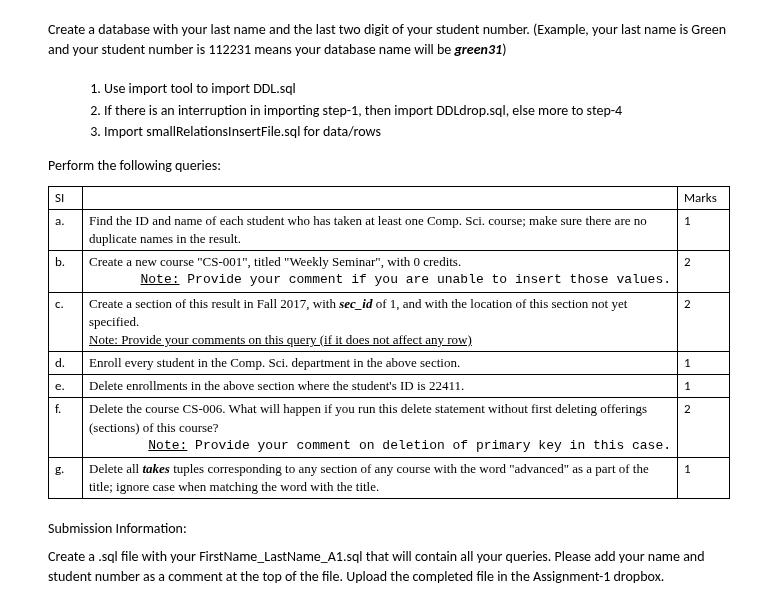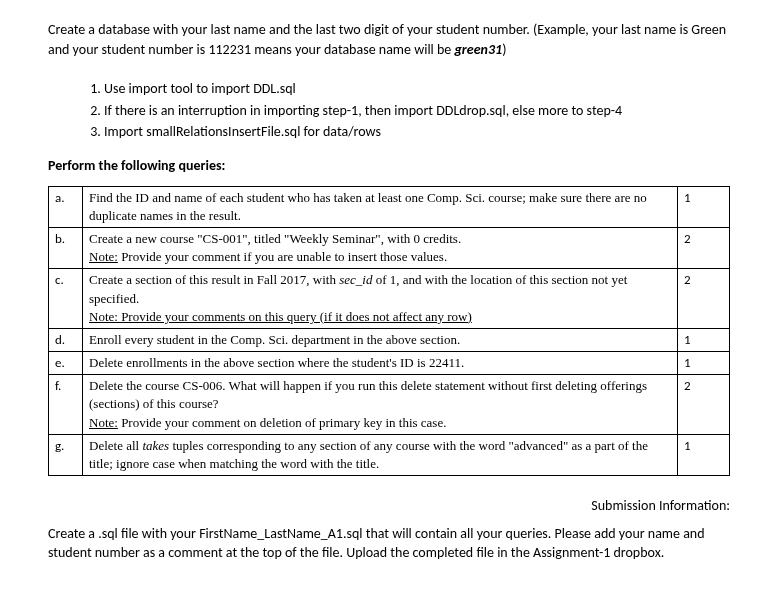--- a/index.html
+++ b/index.html
@@ -12,61 +12,66 @@
       padding: 20px 40px 20px 48px;
       line-height: 1.4;
     }
     .intro { margin-bottom: 10px; }
     .example-bold { font-weight: bold; font-style: italic; margin-top: 44px; }
     ol.steps {
       margin: 20px 0 14px 56px;
       padding: 0;
     }
     ol.steps li { margin-bottom: 2px; }
-    .perform { margin: 0 0 10px 0; font-weight: bold; }
+    .perform { margin: 0 0 10px 0; }
     table.qtable {
       border-collapse: collapse;
       width: 100%;
       margin-bottom: 20px;
     }
     table.qtable th, table.qtable td {
       border: 1px solid #000;
       padding: 2px 6px;
       vertical-align: top;
       text-align: left;
       font-size: 13px;
     }
     table.qtable th { font-weight: normal; }
     .col-si { width: 34px; text-align: left; }
     .col-marks { width: 52px; }
     .serif { font-family: 'Times New Roman', Times, serif; }
-    .note { font-family: Liberation Serif, serif; }
+    .note { font-family: Liberation Mono, monospace; text-align: right; }
     .note-u { text-decoration: underline; }
-    .ital { font-style: italic; }
-    .sub-head { margin: 16px 0 8px 0; text-align: right; }
+    .ital { font-style: italic; font-weight: bold; }
+    .sub-head { margin: 16px 0 8px 0; }
     .sub-body { }
   </style>
 </head>
 <body>
 
 <div class="intro">
   <span>Create a database with your last name and the last two digit of your student number. (Example, your</span>
   <span>last name is Green and your student number is 112231 means your database name will be </span><span class="example-bold">green31</span><span>)</span>
 </div>
 
 <ol class="steps">
   <li>Use import tool to import DDL.sql</li>
   <li>If there is an interruption in importing step-1, then import DDLdrop.sql, else more to step-4</li>
   <li>Import smallRelationsInsertFile.sql for data/rows</li>
 </ol>
 
 <div class="perform">Perform the following queries:</div>
 
 <table class="qtable">
   <tbody>
+      <tr>
+    <th class="col-si">SI</th>
+    <th></th>
+    <th class="col-marks">Marks</th>
+  </tr>
 
   <tr>
     <td class="col-si">a.</td>
     <td>
       <span class="serif">Find the ID and name of each student who has taken at least one Comp. Sci. course; make sure there are no duplicate names in the result.</span>
     </td>
     <td class="col-marks">1</td>
   </tr>
 
   <tr>

